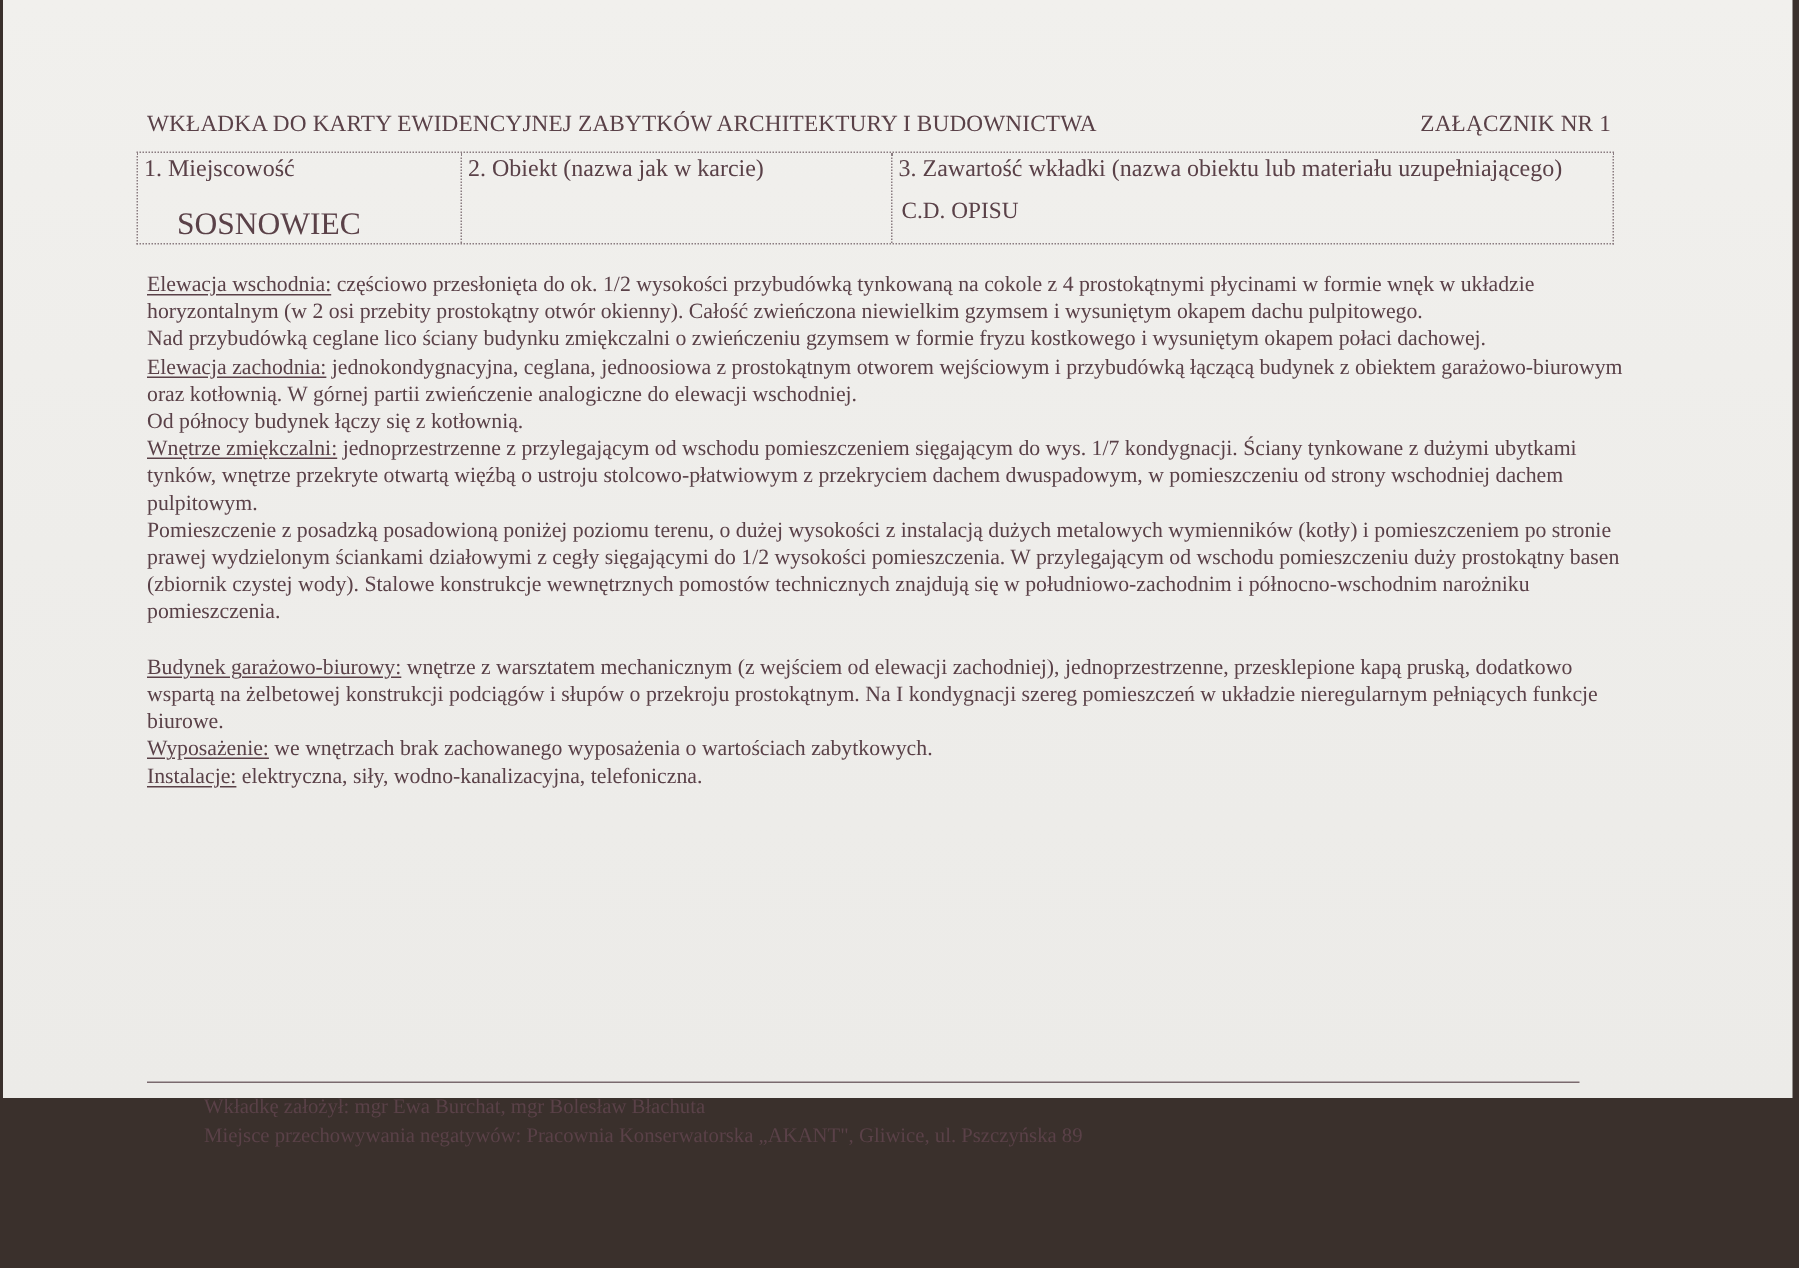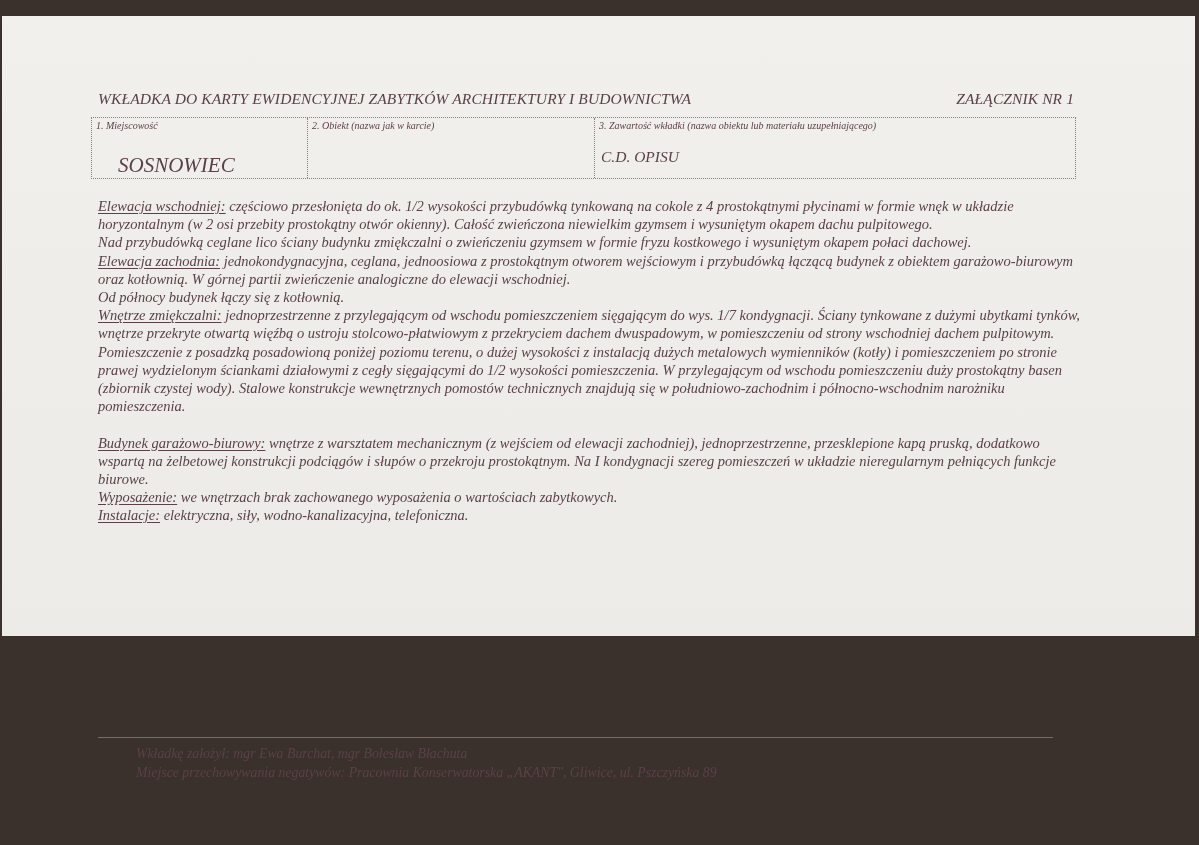--- a/index.html
+++ b/index.html
@@ -3,42 +3,41 @@
 <meta charset="utf-8">
 <style>
   html, body { margin: 0; padding: 0; }
   body {
     width: 1199px; height: 845px; overflow: hidden;
     background: #3a302c;
     font-family: "Liberation Serif", "DejaVu Serif", serif;
     position: relative;
   }
   .sheet {
-    position: absolute; left: 2px; top: 16px; width: 1193px; height: 620px;
+    position: absolute; left: 2px; top: 0; width: 1193px; height: 732px;
     background: linear-gradient(180deg, #f1f0ed 0%, #eeedea 50%, #ecebe8 100%);
-    font-style: italic;
   }
   .ink { color: #5a4148; }
   .header {
     position: absolute; left: 96px; top: 74px; width: 976px;
     font-size: 15.5px; letter-spacing: 0.1px;
   }
   .header .title { position: absolute; left: 0; top: 0; }
   .header .annex { position: absolute; right: 0; top: 0; }
   .fields {
     position: absolute; left: 89px; top: 101px; width: 983px; height: 60px;
     border: 1px dotted #8a7c80;
     display: flex;
   }
   .field { position: relative; height: 100%; border-right: 1px dotted #8a7c80; }
   .field:last-child { border-right: none; }
   .f1 { width: 215px; }
   .f2 { width: 286px; }
   .f3 { flex: 1; text-align: right; }
-  .field .lbl { position: absolute; left: 4px; top: 2px; font-size: 10px; }
+  .field .lbl { position: absolute; left: 4px; top: 2px; font-size: 16px; }
   .f1 .val { position: absolute; left: 26px; top: 35px; font-size: 21px; }
   .f2 .val { position: absolute; left: 5px; top: 22px; font-size: 14.5px; line-height: 17px; }
   .f3 .val { position: absolute; left: 6px; top: 30px; font-size: 15.5px; }
   .body-text {
     position: absolute; left: 96px; top: 181px; width: 990px;
     font-size: 14.5px; line-height: 18.2px;
   }
   .body-text p { margin: 0; }
   .body-text .gap { height: 18.2px; }
   .u { text-decoration: underline; text-underline-offset: 2px; }
@@ -69,21 +68,21 @@
     <div class="field f2">
       <span class="lbl">2. Obiekt (nazwa jak w karcie)</span>
     </div>
     <div class="field f3">
       <span class="lbl">3. Zawartość wkładki (nazwa obiektu lub materiału uzupełniającego)</span>
       <span class="val">C.D. OPISU</span>
     </div>
   </div>
 
   <div class="body-text ink">
-    <p><span class="u">Elewacja wschodniej:</span><span> częściowo przesłonięta do ok. 1/2 wysokości przybudówką tynkowaną na cokole z 4 prostokątnymi płycinami w formie wnęk w układzie horyzontalnym (w 2 osi przebity prostokątny otwór okienny). Całość zwieńczona niewielkim gzymsem i wysuniętym okapem dachu pulpitowego.</span></p>
+    <p><span class="u">Elewacja wschodnia:</span><span> częściowo przesłonięta do ok. 1/2 wysokości przybudówką tynkowaną na cokole z 4 prostokątnymi płycinami w formie wnęk w układzie horyzontalnym (w 2 osi przebity prostokątny otwór okienny). Całość zwieńczona niewielkim gzymsem i wysuniętym okapem dachu pulpitowego.</span></p>
     <p>Nad przybudówką ceglane lico ściany budynku zmiękczalni o zwieńczeniu gzymsem w formie fryzu kostkowego i wysuniętym okapem połaci dachowej.</p>
     <p><span class="u">Elewacja zachodnia:</span><span> jednokondygnacyjna, ceglana, jednoosiowa z prostokątnym otworem wejściowym i przybudówką łączącą budynek z obiektem garażowo-biurowym oraz kotłownią. W górnej partii zwieńczenie analogiczne do elewacji wschodniej.</span></p>
     <p>Od północy budynek łączy się z kotłownią.</p>
     <p><span class="u">Wnętrze zmiękczalni:</span><span> jednoprzestrzenne z przylegającym od wschodu pomieszczeniem sięgającym do wys. 1/7 kondygnacji. Ściany tynkowane z dużymi ubytkami tynków, wnętrze przekryte otwartą więźbą o ustroju stolcowo-płatwiowym z przekryciem dachem dwuspadowym, w pomieszczeniu od strony wschodniej dachem pulpitowym.</span></p>
     <p>Pomieszczenie z posadzką posadowioną poniżej poziomu terenu, o dużej wysokości z instalacją dużych metalowych wymienników (kotły) i pomieszczeniem po stronie prawej wydzielonym ściankami działowymi z cegły sięgającymi do 1/2 wysokości pomieszczenia. W przylegającym od wschodu pomieszczeniu duży prostokątny basen (zbiornik czystej wody). Stalowe konstrukcje wewnętrznych pomostów technicznych znajdują się w południowo-zachodnim i północno-wschodnim narożniku pomieszczenia.</p>
     <div class="gap"></div>
     <p><span class="u">Budynek garażowo-biurowy:</span><span> wnętrze z warsztatem mechanicznym (z wejściem od elewacji zachodniej), jednoprzestrzenne, przesklepione kapą pruską, dodatkowo wspartą na żelbetowej konstrukcji podciągów i słupów o przekroju prostokątnym. Na I kondygnacji szereg pomieszczeń w układzie nieregularnym pełniących funkcje biurowe.</span></p>
     <p><span class="u">Wyposażenie:</span><span> we wnętrzach brak zachowanego wyposażenia o wartościach zabytkowych.</span></p>
     <p><span class="u">Instalacje:</span><span> elektryczna, siły, wodno-kanalizacyjna, telefoniczna.</span></p>
   </div>

